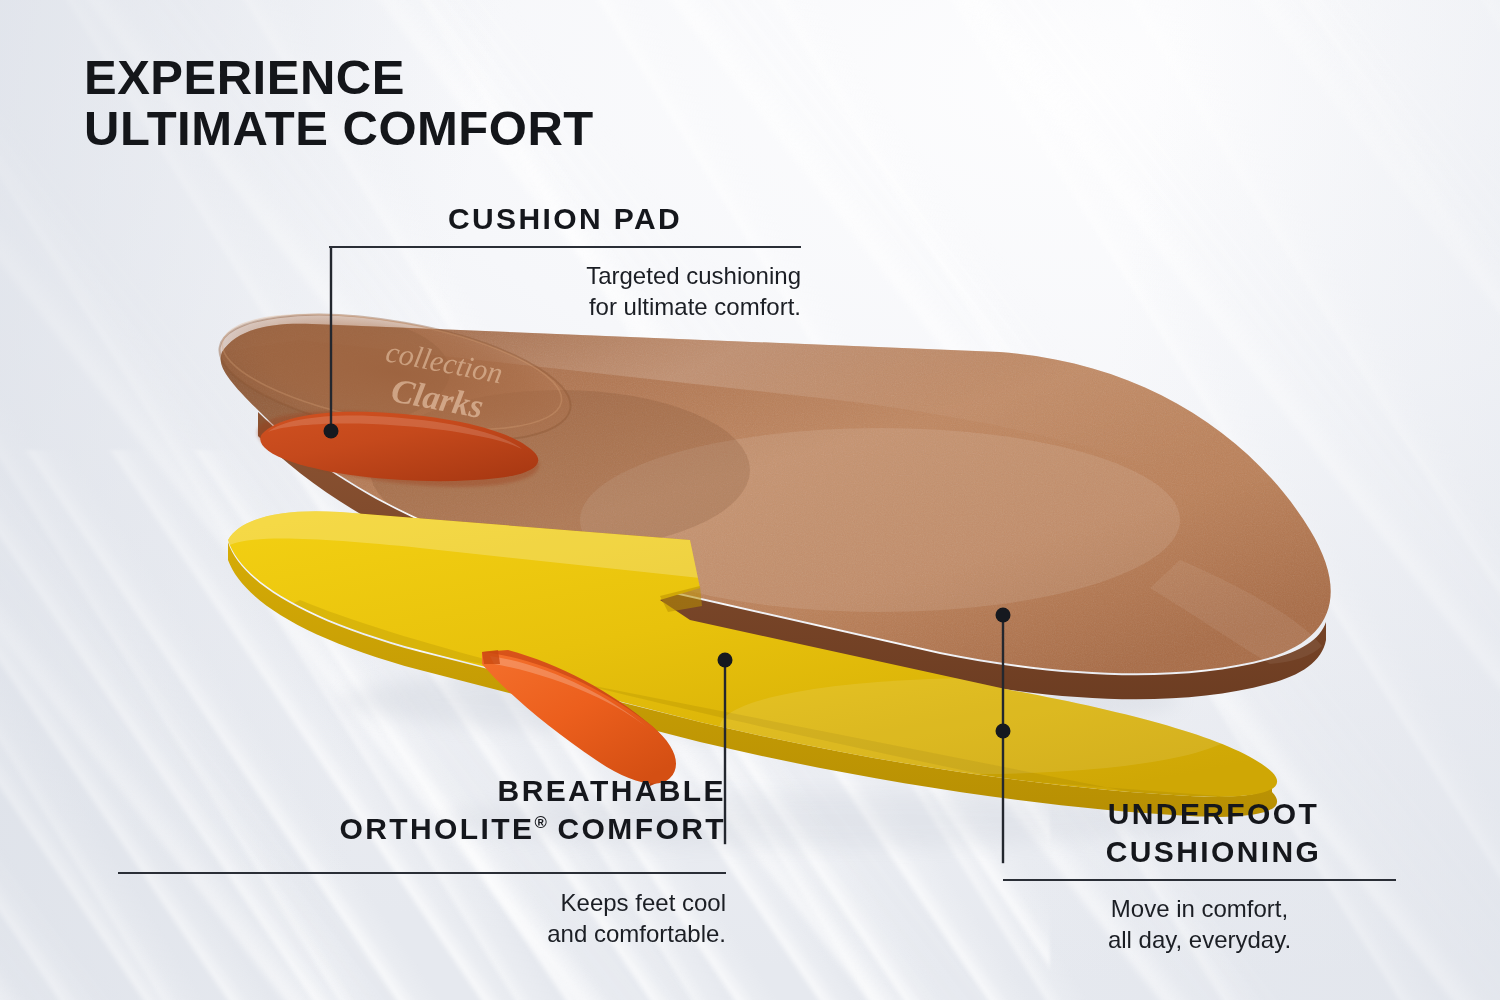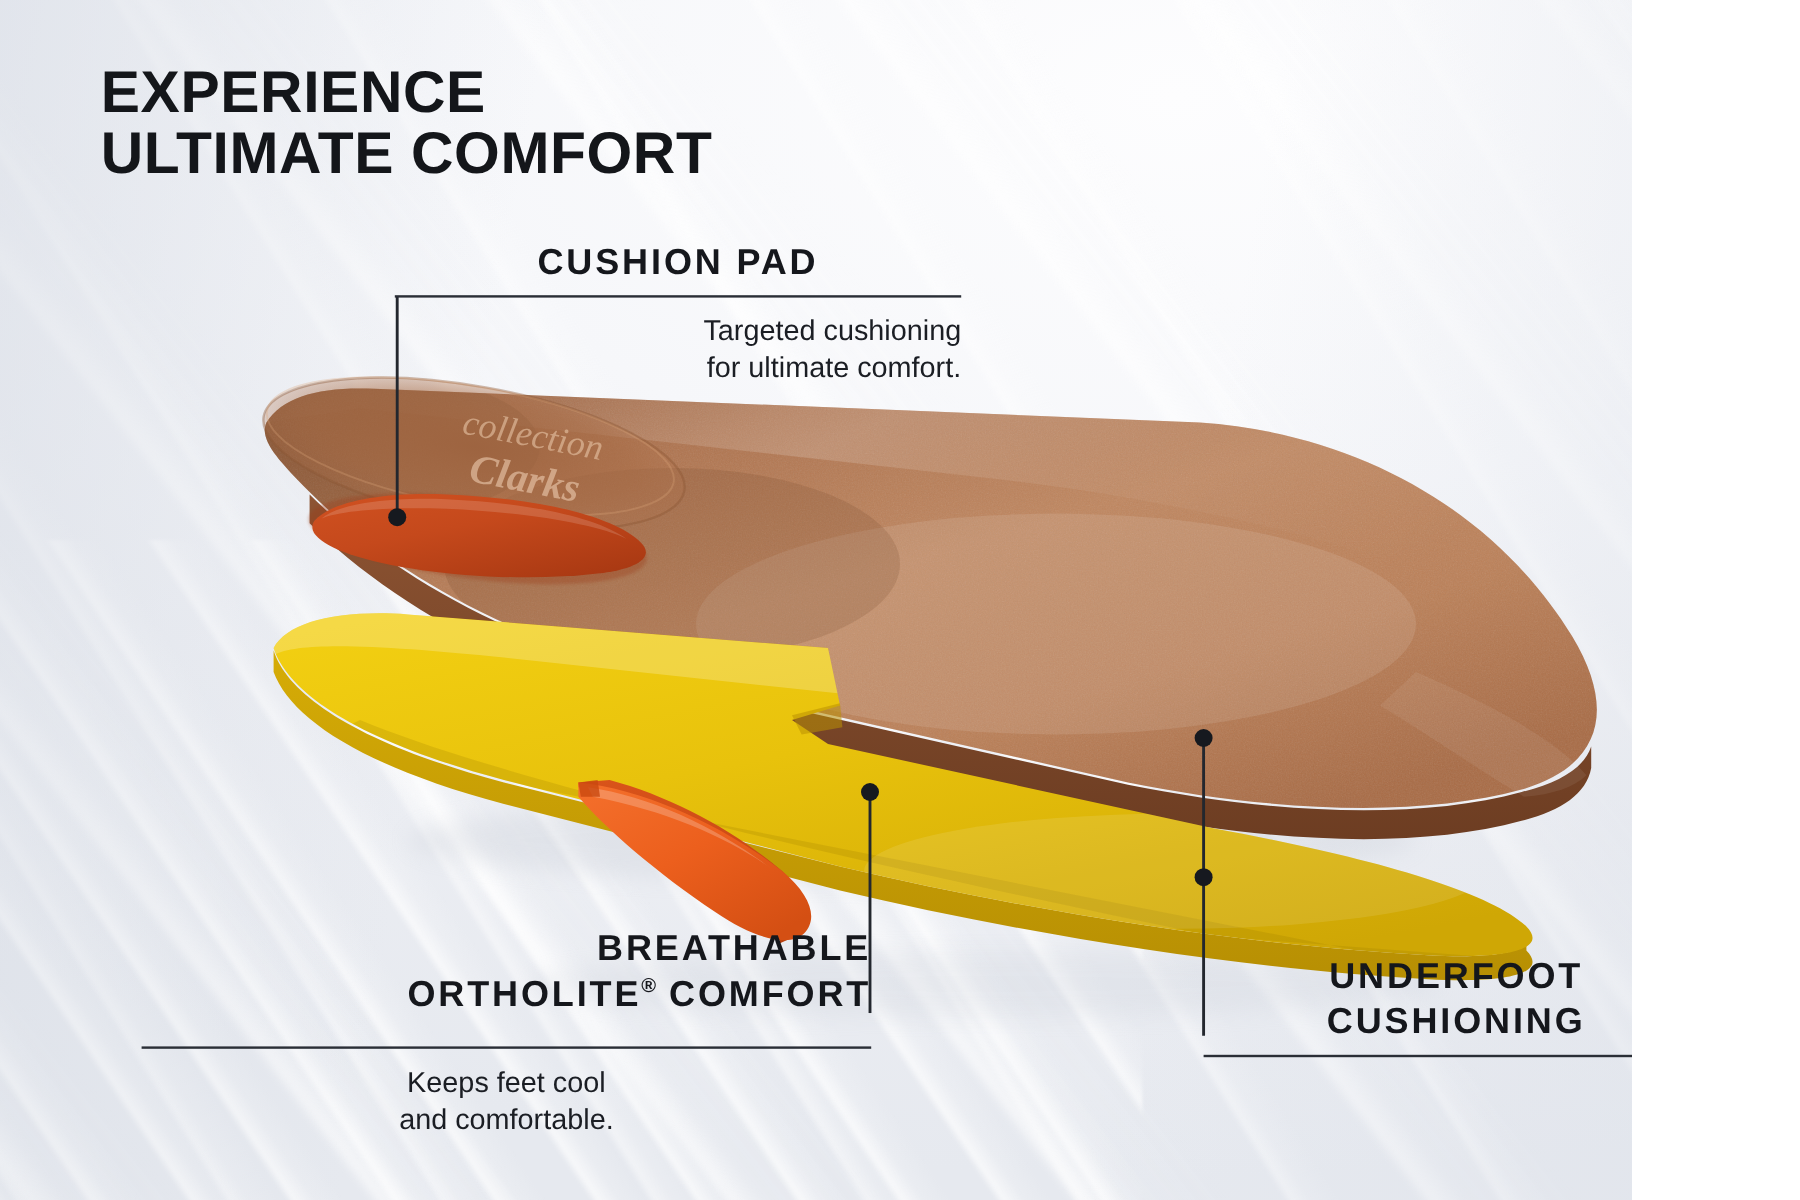--- a/index.html
+++ b/index.html
@@ -3,21 +3,21 @@
 <meta charset="utf-8">
 <title>Experience Ultimate Comfort</title>
 <style>
   html, body {
     margin: 0;
     padding: 0;
     background: #ffffff;
   }
   #stage {
     position: relative;
-    width: 1360px;
+    width: 1500px;
     height: 1000px;
     overflow: hidden;
     font-family: "Liberation Sans", sans-serif;
     background: #ef4444;
   }
 
   
   .bg-base {
     position: absolute;
     inset: 0;
@@ -123,21 +123,21 @@
   }
 
   
   #callout-cushion-pad { left: 329px; top: 200px; width: 472px; }
   #callout-cushion-pad .title { text-align: center; margin-bottom: 8px; }
   #callout-cushion-pad .desc  { text-align: right; margin-top: 12px; }
 
   
   #callout-ortholite { left: 118px; top: 772px; width: 608px; }
   #callout-ortholite .title { text-align: right; margin-bottom: 24px; }
-  #callout-ortholite .desc  { text-align: center; margin-top: 13px; }
+  #callout-ortholite .desc  { text-align: right; margin-top: 13px; }
 
   
   #callout-underfoot { left: 1003px; top: 795px; width: 393px; }
   #callout-underfoot .title { text-align: center; margin-bottom: 8px; margin-left: 28px; }
   #callout-underfoot .desc  { text-align: center; margin-top: 12px; }
 </style>
 </head>
 <body>
 
 <div id="stage">
@@ -349,15 +349,17 @@
 ORTHOLITE</span><sup>®</sup><span> COMFORT</span></div>
     <div class="rule"></div>
     <div class="desc">Keeps feet cool
 and comfortable.</div>
   </div>
 
   <div class="callout" id="callout-underfoot">
     <div class="title">UNDERFOOT
 CUSHIONING</div>
     <div class="rule"></div>
+    <div class="desc">Move in comfort,
+all day, everyday.</div>
   </div>
 
 </div>
 
 </body></html>

